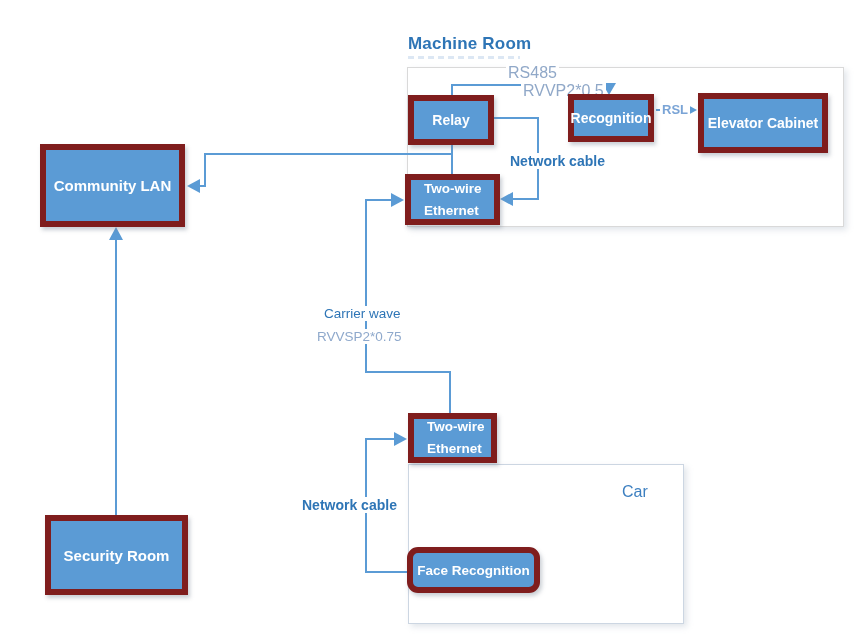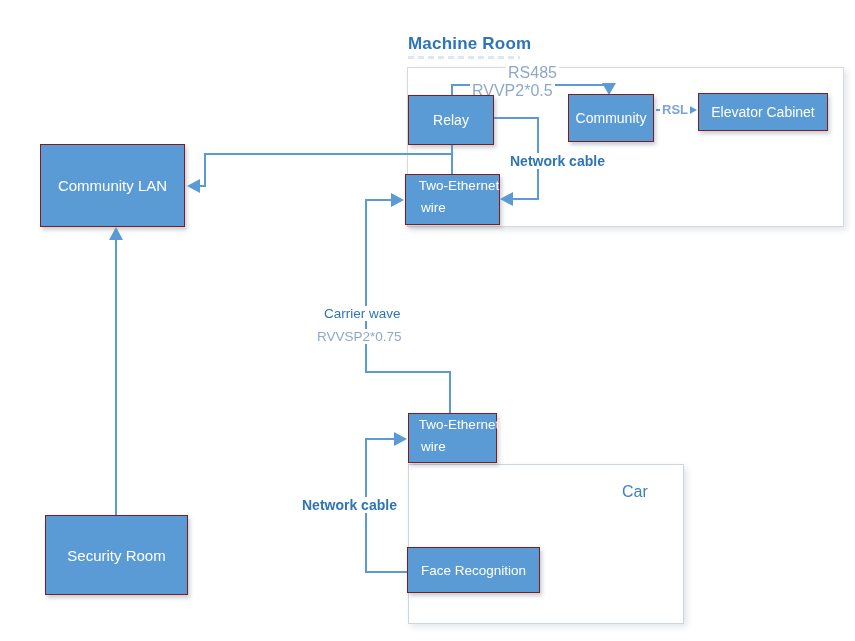--- a/index.html
+++ b/index.html
@@ -21,33 +21,33 @@
   .diagram-title{
     position:absolute;color:#2e75b6;font-weight:bold;font-size:17px;
     letter-spacing:.2px;
   }
   .ghost{
     position:absolute;height:3px;opacity:.5;
     background:repeating-linear-gradient(90deg,#b9cfe8 0 6px,transparent 6px 10px);
   }
   
   .node{
-    position:absolute;background:#5b9bd5;border:1px solid #7f1d1d;
+    position:absolute;background:#5b9bd5;border:6px solid #7f1d1d;
     box-shadow:2px 3px 4px rgba(120,132,148,.40);
-    color:#ffffff;font-weight:normal;
+    color:#ffffff;font-weight:bold;
     display:flex;align-items:center;justify-content:center;
     box-sizing:border-box;text-align:center;
   }
   .node.two-line{
-    flex-direction:row;align-items:flex-start;justify-content:center;
+    flex-direction:column;align-items:flex-start;justify-content:center;
     padding-left:13px;line-height:22px;font-size:13.5px;
   }
   .f15{font-size:15px;}
   .f14{font-size:14px;}
-  .f13{font-size:13.5px;}
+  .f13{font-size:13.5px;border-radius:11px;}
   
   .edge-label{
     position:absolute;background:#ffffff;padding:0 2px;white-space:nowrap;
   }
   .lbl-strong{color:#2e75b6;font-weight:bold;font-size:14px;}
   .lbl-strong2{color:#2e75b6;font-weight:normal;font-size:13.5px;}
   .lbl-muted{color:#90a8c8;font-size:16px;}
   .lbl-muted2{color:#8fa9cc;font-size:13.5px;}
   .lbl-rsl{color:#7aa4d6;font-weight:bold;font-size:13px;}
   svg.wires{position:absolute;left:0;top:0;}
@@ -85,41 +85,41 @@
     <polygon points="513,192 513,206 500,199"></polygon>
     <polygon points="200,179 200,193 187,186"></polygon>
     <polygon points="391,193 391,207 404,200"></polygon>
     <polygon points="394,432 394,446 407,439"></polygon>
     <polygon points="109,240 123,240 116,227"></polygon>
     <polygon points="686,104 686,116 697,110"></polygon>
   </g>
 </svg>
 
 <div class="edge-label lbl-muted" style="left:506px;top:64px;">RS485</div>
-<div class="edge-label lbl-muted" style="left:470px;top:82px;">RVVP2*0.5</div>
+<div class="edge-label lbl-muted" style="left:521px;top:82px;">RVVP2*0.5</div>
 <div class="edge-label lbl-strong" style="left:508px;top:153px;">Network cable</div>
 <div class="edge-label lbl-rsl" style="left:660px;top:102px;">RSL</div>
 <div class="edge-label lbl-strong2" style="left:322px;top:306px;">Carrier wave</div>
 <div class="edge-label lbl-muted2" style="left:315px;top:329px;">RVVSP2*0.75</div>
 <div class="edge-label lbl-strong" style="left:300px;top:497px;">Network cable</div>
 <div class="container-label" style="left:622px;top:483px;">Car</div>
 
 <div class="node f15" style="left:40px;top:144px;width:145px;height:83px;">
     <span>Community LAN</span>
   </div>
 
 <div class="node f14" style="left:408px;top:95px;width:86px;height:50px;">
     <span>Relay</span>
   </div>
 
 <div class="node f14" style="left:568px;top:94px;width:86px;height:48px;">
-    <span>Community</span>
+    <span>Recognition</span>
   </div>
 
-<div class="node f14" style="left:698px;top:93px;width:130px;height:38px;">
+<div class="node f14" style="left:698px;top:93px;width:130px;height:60px;">
     <span>Elevator Cabinet</span>
   </div>
 
 <div class="node two-line" style="left:405px;top:174px;width:95px;height:51px;">
   <span>Two-wire</span>
   <span>Ethernet</span>
 </div>
 
 <div class="node two-line" style="left:408px;top:413px;width:89px;height:50px;">
   <span>Two-wire</span>

